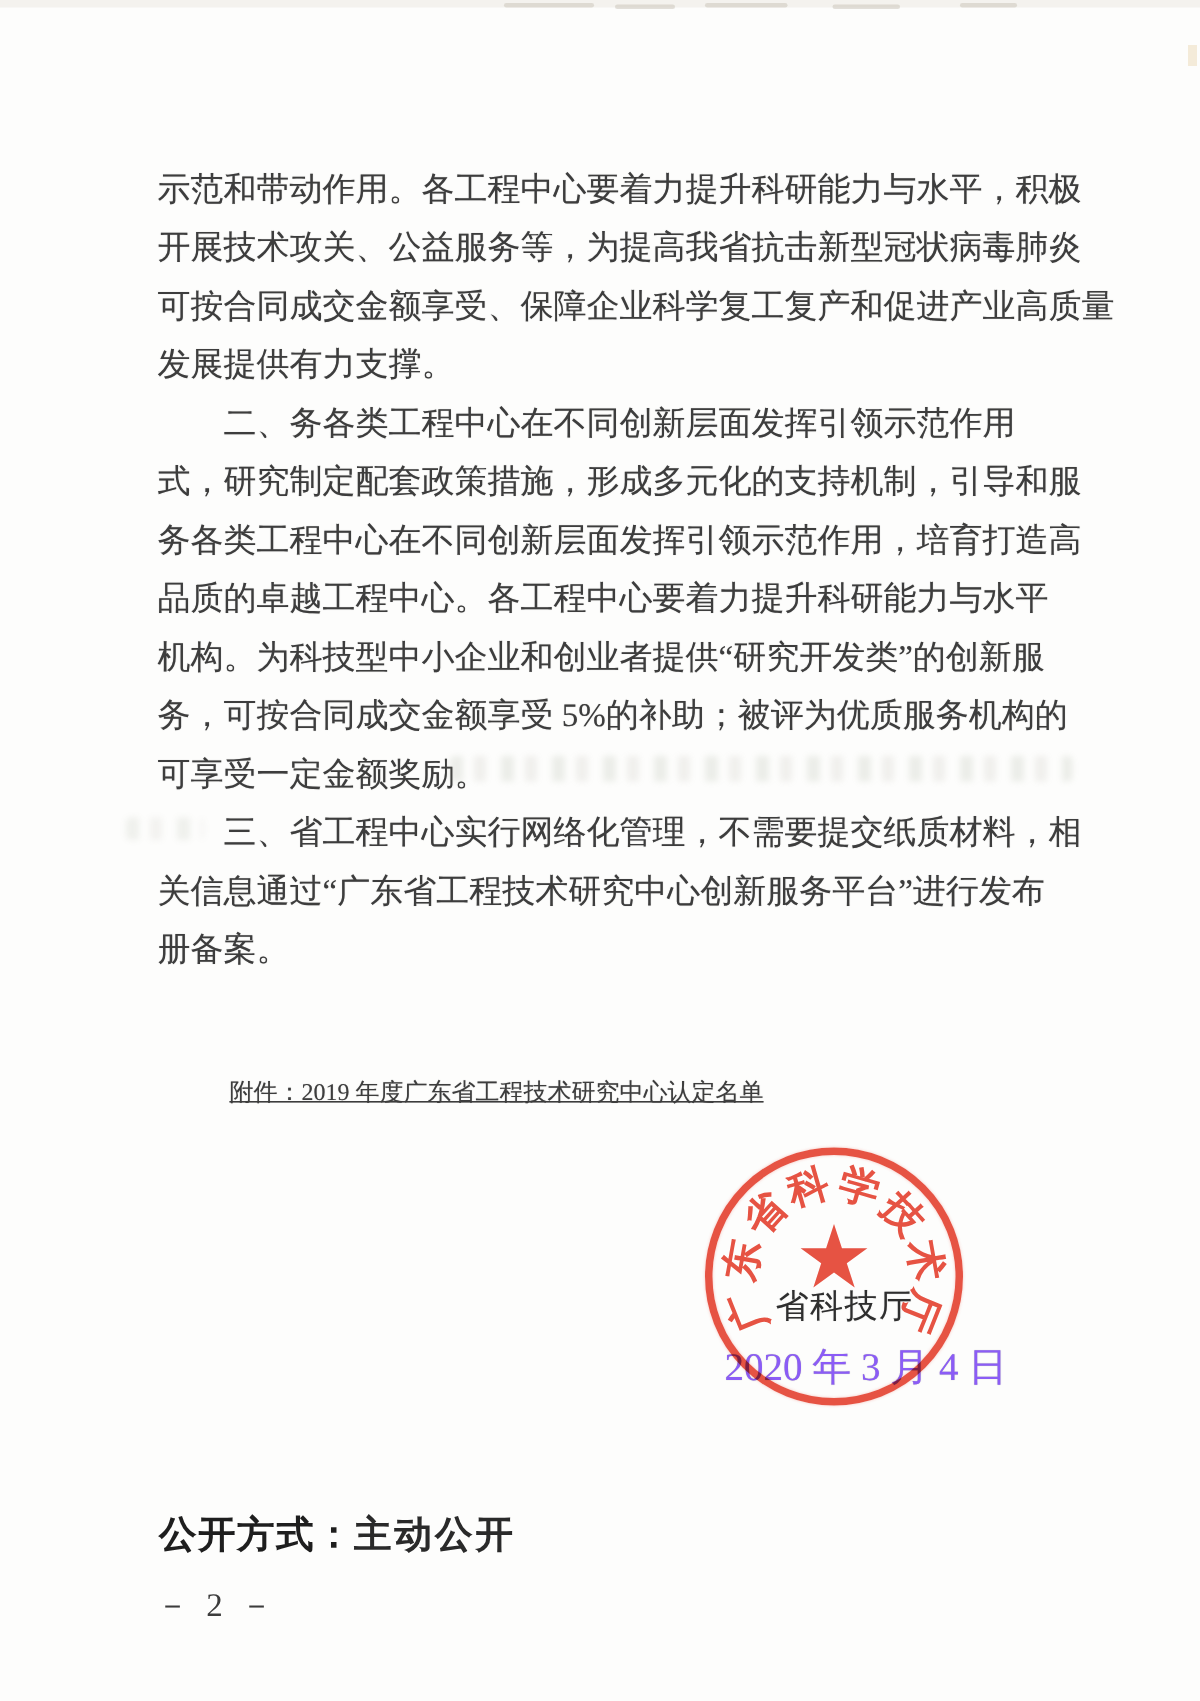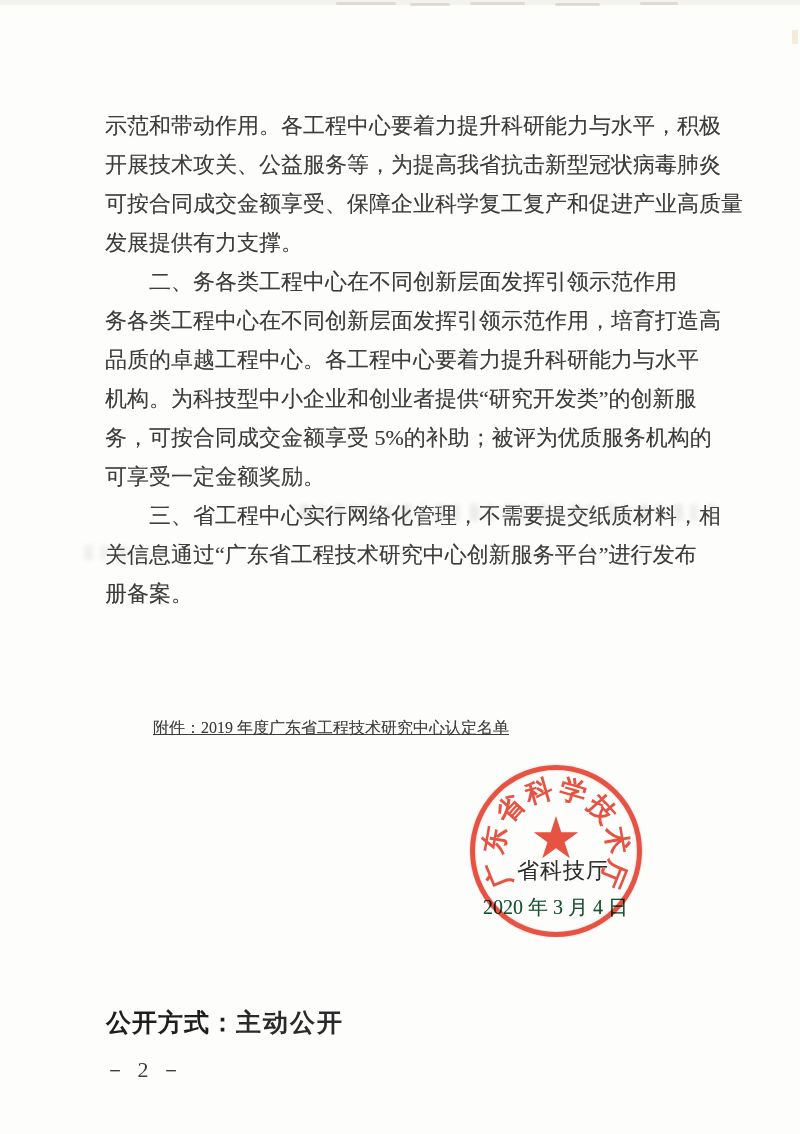--- a/index.html
+++ b/index.html
@@ -43,21 +43,21 @@
   .smudge-2{left:84px;top:545px;width:52px;height:15px;opacity:.22;}
 
   
   .signature{
     position:absolute;left:517px;top:856px;
     font-size:22px;color:#2e2e2e;letter-spacing:1px;
     text-shadow:0 0 .6px rgba(70,70,70,.45);
   }
   .doc-date{
     position:absolute;left:483px;top:894px;
-    font-size:20px;color:#14532d;
+    font-size:26px;color:#8b5cf6;
     text-shadow:0 0 .6px rgba(70,70,70,.45);
   }
 
   
   .seal{
     position:absolute;left:470px;top:765px;width:162px;height:162px;
     border:5px solid #e64434;border-radius:50%;
     mix-blend-mode:multiply;opacity:.92;
     box-shadow:0 0 2px rgba(230,70,55,.35), inset 0 0 2px rgba(230,70,55,.35);
   }
@@ -104,20 +104,21 @@
 <div class="scan-dash" style="left:555px;top:3px;width:45px;height:3px;"></div>
 <div class="scan-dash" style="left:640px;top:2px;width:38px;height:3px;"></div>
 <div class="scan-mark-yellow"></div>
 
 <div class="text-block">
   <div class="line">示范和带动作用。各工程中心要着力提升科研能力与水平，积极</div>
   <div class="line">开展技术攻关、公益服务等，为提高我省抗击新型冠状病毒肺炎</div>
   <div class="line">可按合同成交金额享受、保障企业科学复工复产和促进产业高质量</div>
   <div class="line">发展提供有力支撑。</div>
   <div class="line">　　二、务各类工程中心在不同创新层面发挥引领示范作用</div>
+  <div class="line">式，研究制定配套政策措施，形成多元化的支持机制，引导和服</div>
   <div class="line">务各类工程中心在不同创新层面发挥引领示范作用，培育打造高</div>
   <div class="line">品质的卓越工程中心。各工程中心要着力提升科研能力与水平</div>
   <div class="line">机构。为科技型中小企业和创业者提供“研究开发类”的创新服</div>
   <div class="line">务，可按合同成交金额享受 5%的补助；被评为优质服务机构的</div>
   <div class="line">可享受一定金额奖励。</div>
   <div class="line">　　三、省工程中心实行网络化管理，不需要提交纸质材料，相</div>
   <div class="line">关信息通过“广东省工程技术研究中心创新服务平台”进行发布</div>
   <div class="line">册备案。</div>
 </div>
 

